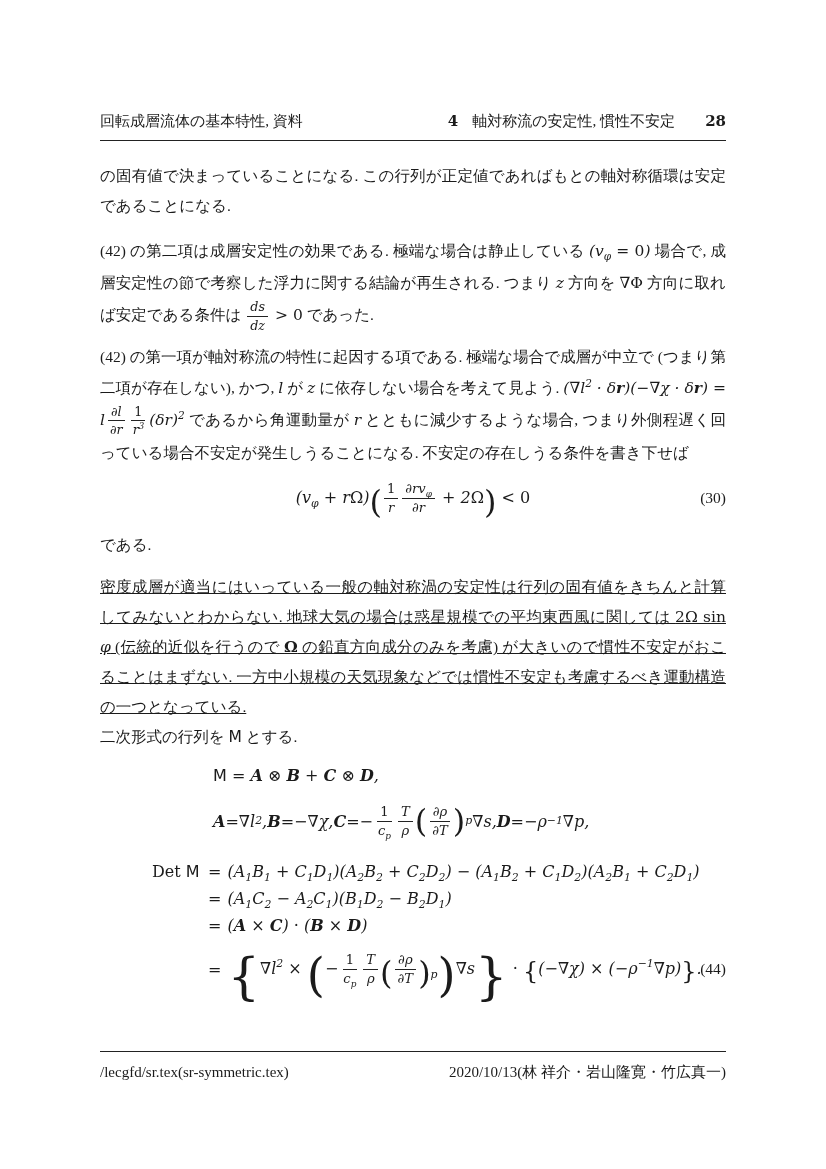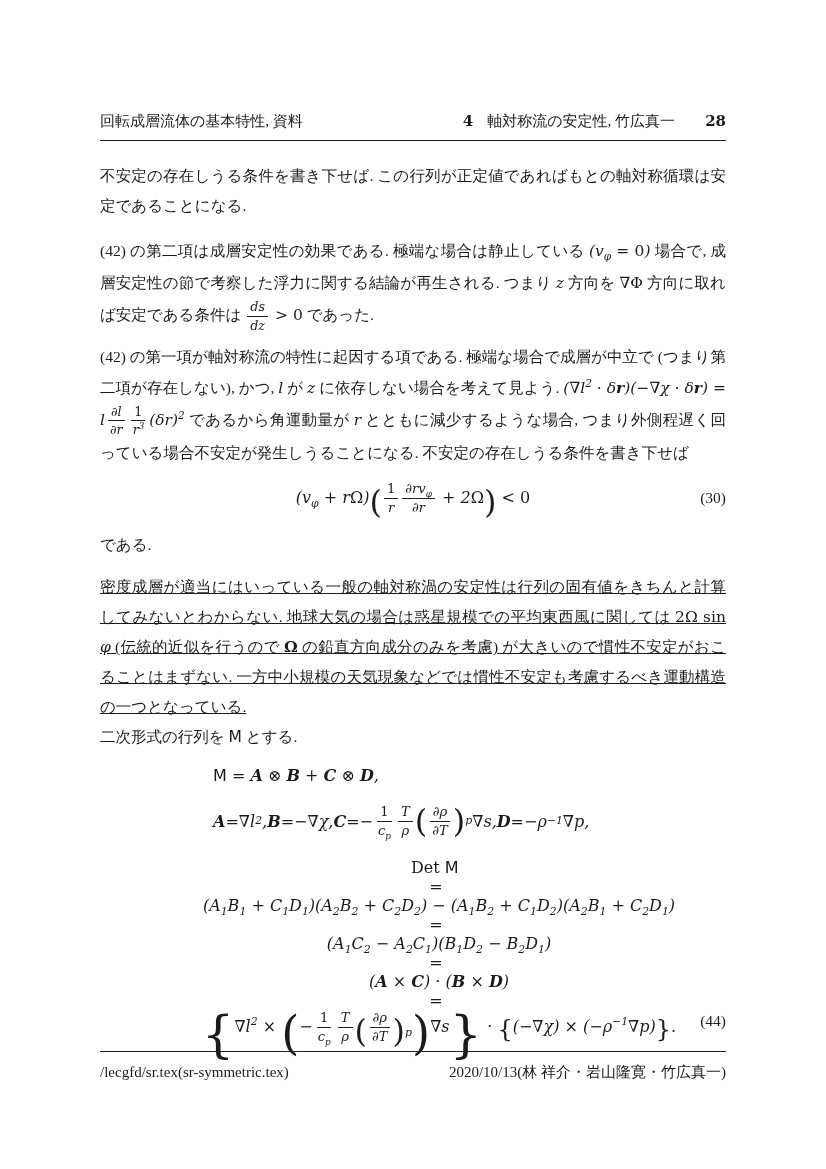--- a/index.html
+++ b/index.html
@@ -59,21 +59,21 @@
   .eq43-wrap {
     position:relative; margin-top:4px; height:52px;
     display:flex; align-items:center; justify-content:center;
     font-size:16px;
   }
   .eq-tag { position:absolute; right:0; top:50%; transform:translateY(-50%); font-style:normal; font-size:15.5px; }
   .m-block { margin:10px 0 0 113px; font-size:16px; }
   .m-line1 { height:28px; line-height:28px; }
   .m-line2 { margin-top:4px; min-height:54px; display:flex; align-items:center; }
   .det-block { margin:10px 0 0 52px; font-size:16px; }
-  .det-row { display:flex; align-items:center; min-height:27px; position:relative;flex-direction:column; }
+  .det-row { display:flex; align-items:center; min-height:27px; position:relative; }
   .det-row.tall { min-height:60px; }
   .det-lhs { width:56px; flex:none; }
   .det-eq  { flex:none; padding-right:6px; font-style:normal; }
   .det-rhs { white-space:nowrap; }
   
   .footer {
     position:absolute; left:100px; right:100px; top:1051px;
     border-top:1.5px solid #222;
     padding-top:11px;
     display:flex; justify-content:space-between; align-items:baseline;
@@ -82,26 +82,26 @@
 </style>
 </head>
 <body>
 
 <div class="page">
 
   <div class="header">
     <span>回転成層流体の基本特性, 資料</span>
     <span class="header-right">
       <span class="hnum sec-no">4</span>
-      <span>軸対称流の安定性, 竹広真一</span>
+      <span>軸対称流の安定性, 慣性不安定</span>
       <span class="hnum page-no">28</span>
     </span>
   </div>
 
-  <p class="para p1">不安定の存在しうる条件を書き下せば. この行列が正定値であればもとの軸対称循環は安定であることになる.</p>
+  <p class="para p1">の固有値で決まっていることになる. この行列が正定値であればもとの軸対称循環は安定であることになる.</p>
 
   <p class="para p2">(42) の第二項は成層安定性の効果である. 極端な場合は静止している <span class="m">(v<sub>φ</sub> <span class="r">= 0</span>)</span> 場合で, 成層安定性の節で考察した浮力に関する結論が再生される. つまり <span class="m">z</span> 方向を <span class="m r">∇Φ</span> 方向に取れば安定である条件は <span class="m"><span class="frac">
           <span class="num">ds</span>
           <span class="den">dz</span>
         </span> <span class="r">&gt; 0</span></span> であった.</p>
 
   <p class="para p3">(42) の第一項が軸対称流の特性に起因する項である. 極端な場合で成層が中立で (つまり第二項が存在しない), かつ, <span class="m">l</span> が <span class="m">z</span> に依存しない場合を考えて見よう. <span class="m">(<span class="r">∇</span>l<sup>2</sup> · δ<span class="bv">r</span>)(−<span class="r">∇</span>χ · δ<span class="bv">r</span>) <span class="r">=</span> l<span class="frac">
           <span class="num">∂l</span>
           <span class="den">∂r</span>
         </span><span class="frac">

